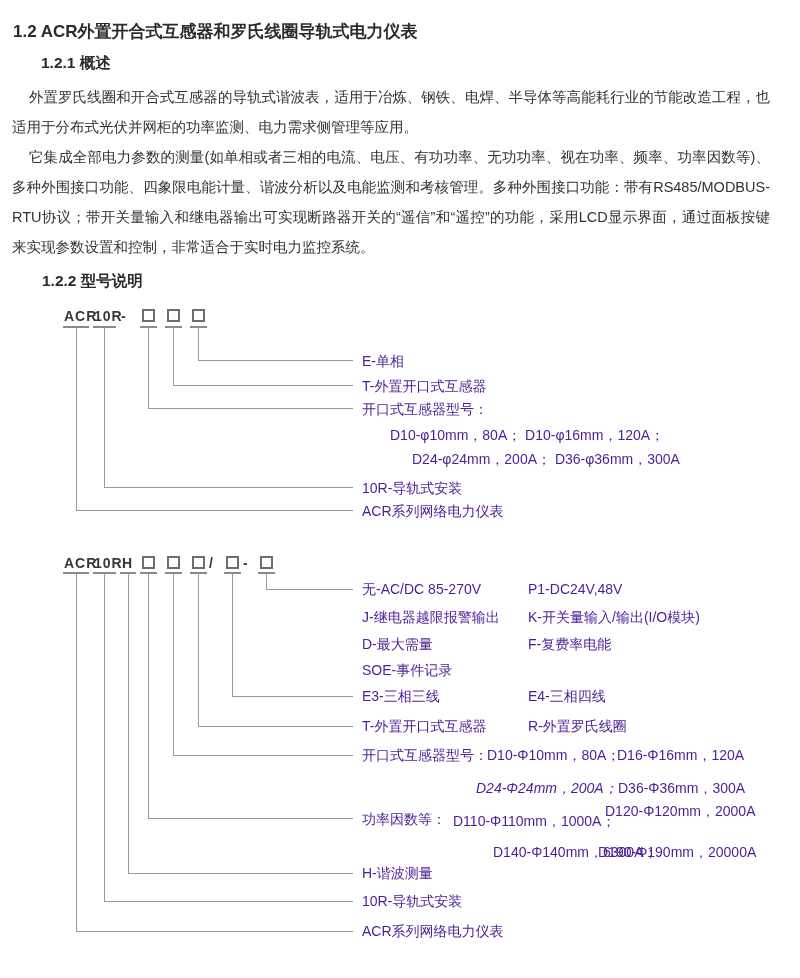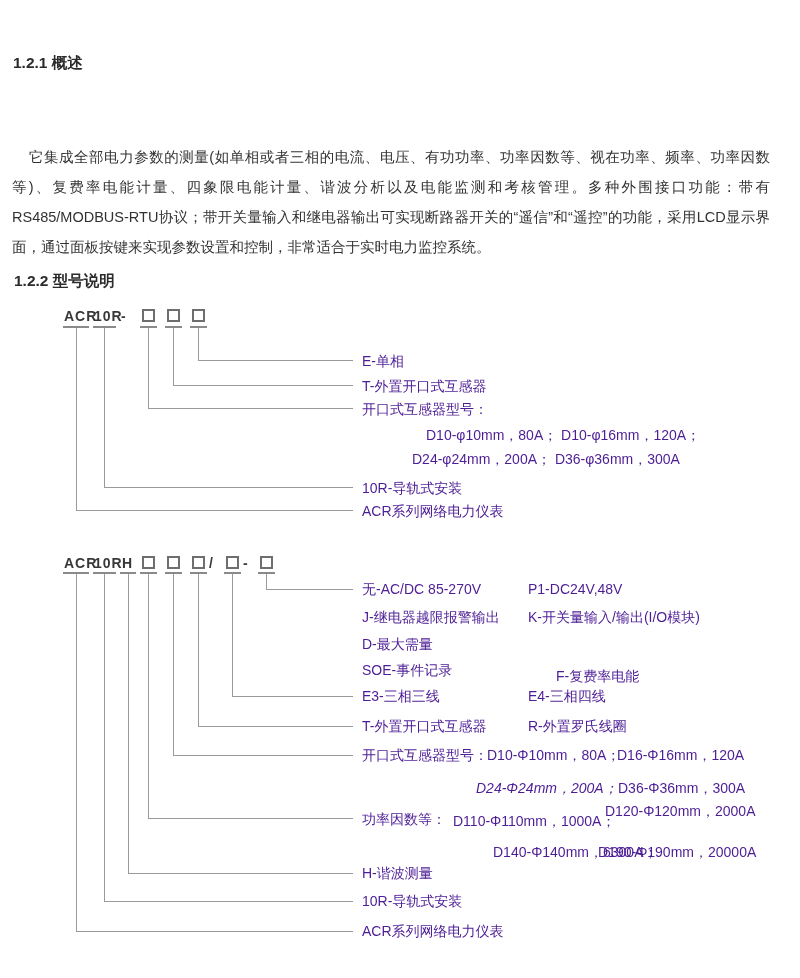--- a/index.html
+++ b/index.html
@@ -6,42 +6,44 @@
   #page{
     position:relative;
     width:800px;height:978px;
     background:#ffffff;
     font-family:"Liberation Sans", sans-serif;
     color:#333333;
     overflow:hidden;
   }
   .abs{position:absolute;}
   .h1{font-size:17px;font-weight:bold;white-space:nowrap;color:#2b2b2b;}
-  .h2{font-size:15.5px;font-weight:bold;white-space:nowrap;color:#2b2b2b;}
+  .h2{font-size:15.5px;font-weight:bold;white-space:nowrap;color:#2b2b2b;margin-left:28px;}
   .para{
     font-size:14.5px;line-height:30px;text-align:justify;
     text-indent:17px;color:#323232;margin:0;
   }
   .tok{position:absolute;font-size:14px;font-weight:bold;letter-spacing:1px;color:#383838;white-space:nowrap;}
   .box{position:absolute;width:9px;height:9px;border:2px solid #6e6e6e;background:#fff;}
   .ul{position:absolute;height:2px;background:#8a8a8a;}
   .vline{position:absolute;width:1px;background:#9a9a9a;}
   .hline{position:absolute;height:1px;background:#9a9a9a;}
   .lbl{position:absolute;font-size:14px;line-height:18px;color:#4c1d95;white-space:nowrap;}
 </style>
 </head>
 <body>
 
 <div id="page">
 
+  <div class="abs h1" style="left:13px;top:20px;">1.2 ACR外置开合式互感器和罗氏线圈导轨式电力仪表</div>
 
   <div class="abs h2" style="left:13px;top:53px;">1.2.1 概述</div>
 
+  <p class="abs para" style="left:12px;top:82px;width:758px;">外置罗氏线圈和开合式互感器的导轨式谐波表，适用于冶炼、钢铁、电焊、半导体等高能耗行业的节能改造工程，也适用于分布式光伏并网柜的功率监测、电力需求侧管理等应用。</p>
 
-  <p class="abs para" style="left:12px;top:142px;width:758px;">它集成全部电力参数的测量(如单相或者三相的电流、电压、有功功率、功率因数等、视在功率、频率、功率因数等)、复费率电能计量、四象限电能计量、谐波分析以及电能监测和考核管理。多种外围接口功能：带有RS485/MODBUS-RTU协议；带开关量输入和继电器输出可实现断路器开关的“遥信”和“遥控”的功能，采用LCD显示界面，通过面板按键来实现参数设置和控制，非常适合于实时电力监控系统。</p>
+  <p class="abs para" style="left:12px;top:142px;width:758px;">它集成全部电力参数的测量(如单相或者三相的电流、电压、有功功率、无功功率、视在功率、频率、功率因数等)、多种外围接口功能、四象限电能计量、谐波分析以及电能监测和考核管理。多种外围接口功能：带有RS485/MODBUS-RTU协议；带开关量输入和继电器输出可实现断路器开关的“遥信”和“遥控”的功能，采用LCD显示界面，通过面板按键来实现参数设置和控制，非常适合于实时电力监控系统。</p>
 
   <div class="abs h2" style="left:14px;top:271px;">1.2.2 型号说明</div>
 
   <div class="abs" style="left:0;top:300px;width:800px;height:230px;">
 
     <span class="tok" style="left:64px;top:8px;">ACR</span>
     <span class="tok" style="left:94px;top:8px;">10R</span>
     <span class="tok" style="left:121px;top:8px;">-</span>
     <span class="box" style="left:142px;top:9px;"></span>
     <span class="box" style="left:167px;top:9px;"></span>
@@ -61,21 +63,21 @@
 
     <span class="hline" style="left:198px;top:60px;width:155px;"></span>
     <span class="hline" style="left:173px;top:85px;width:180px;"></span>
     <span class="hline" style="left:148px;top:108px;width:205px;"></span>
     <span class="hline" style="left:104px;top:187px;width:249px;"></span>
     <span class="hline" style="left:76px;top:210px;width:277px;"></span>
 
     <span class="lbl" style="left:362px;top:52px;">E-单相</span>
     <span class="lbl" style="left:362px;top:77px;">T-外置开口式互感器</span>
     <span class="lbl" style="left:362px;top:100px;">开口式互感器型号：</span>
-    <span class="lbl" style="left:390px;top:126px;margin-left:36px;">D10-φ10mm，80A；  D10-φ16mm，120A；</span>
+    <span class="lbl" style="left:390px;top:126px;">D10-φ10mm，80A；  D10-φ16mm，120A；</span>
     <span class="lbl" style="left:412px;top:150px;">D24-φ24mm，200A；  D36-φ36mm，300A</span>
     <span class="lbl" style="left:362px;top:179px;">10R-导轨式安装</span>
     <span class="lbl" style="left:362px;top:202px;">ACR系列网络电力仪表</span>
   </div>
 
   <div class="abs" style="left:0;top:548px;width:800px;height:420px;">
 
     <span class="tok" style="left:64px;top:7px;">ACR</span>
     <span class="tok" style="left:94px;top:7px;">10R</span>
     <span class="tok" style="left:122px;top:7px;">H</span>
@@ -112,21 +114,21 @@
     <span class="hline" style="left:148px;top:270px;width:205px;"></span>
     <span class="hline" style="left:128px;top:325px;width:225px;"></span>
     <span class="hline" style="left:104px;top:353px;width:249px;"></span>
     <span class="hline" style="left:76px;top:383px;width:277px;"></span>
 
     <span class="lbl" style="left:362px;top:32px;">无-AC/DC 85-270V</span>
     <span class="lbl" style="left:528px;top:32px;">P1-DC24V,48V</span>
     <span class="lbl" style="left:362px;top:60px;">J-继电器越限报警输出</span>
     <span class="lbl" style="left:528px;top:60px;">K-开关量输入/输出(I/O模块)</span>
     <span class="lbl" style="left:362px;top:87px;">D-最大需量</span>
-    <span class="lbl" style="left:556px;top:87px;margin-top:32px;">F-复费率电能</span>
+    <span class="lbl" style="left:528px;top:87px;">F-复费率电能</span>
     <span class="lbl" style="left:362px;top:113px;">SOE-事件记录</span>
 
     <span class="lbl" style="left:362px;top:139px;">E3-三相三线</span>
     <span class="lbl" style="left:528px;top:139px;">E4-三相四线</span>
 
     <span class="lbl" style="left:362px;top:169px;">T-外置开口式互感器</span>
     <span class="lbl" style="left:528px;top:169px;text-align:right;">R-外置罗氏线圈</span>
 
     <span class="lbl" style="left:362px;top:198px;">开口式互感器型号：</span>
     <span class="lbl" style="left:487px;top:198px;">D10-Φ10mm，80A；</span>

